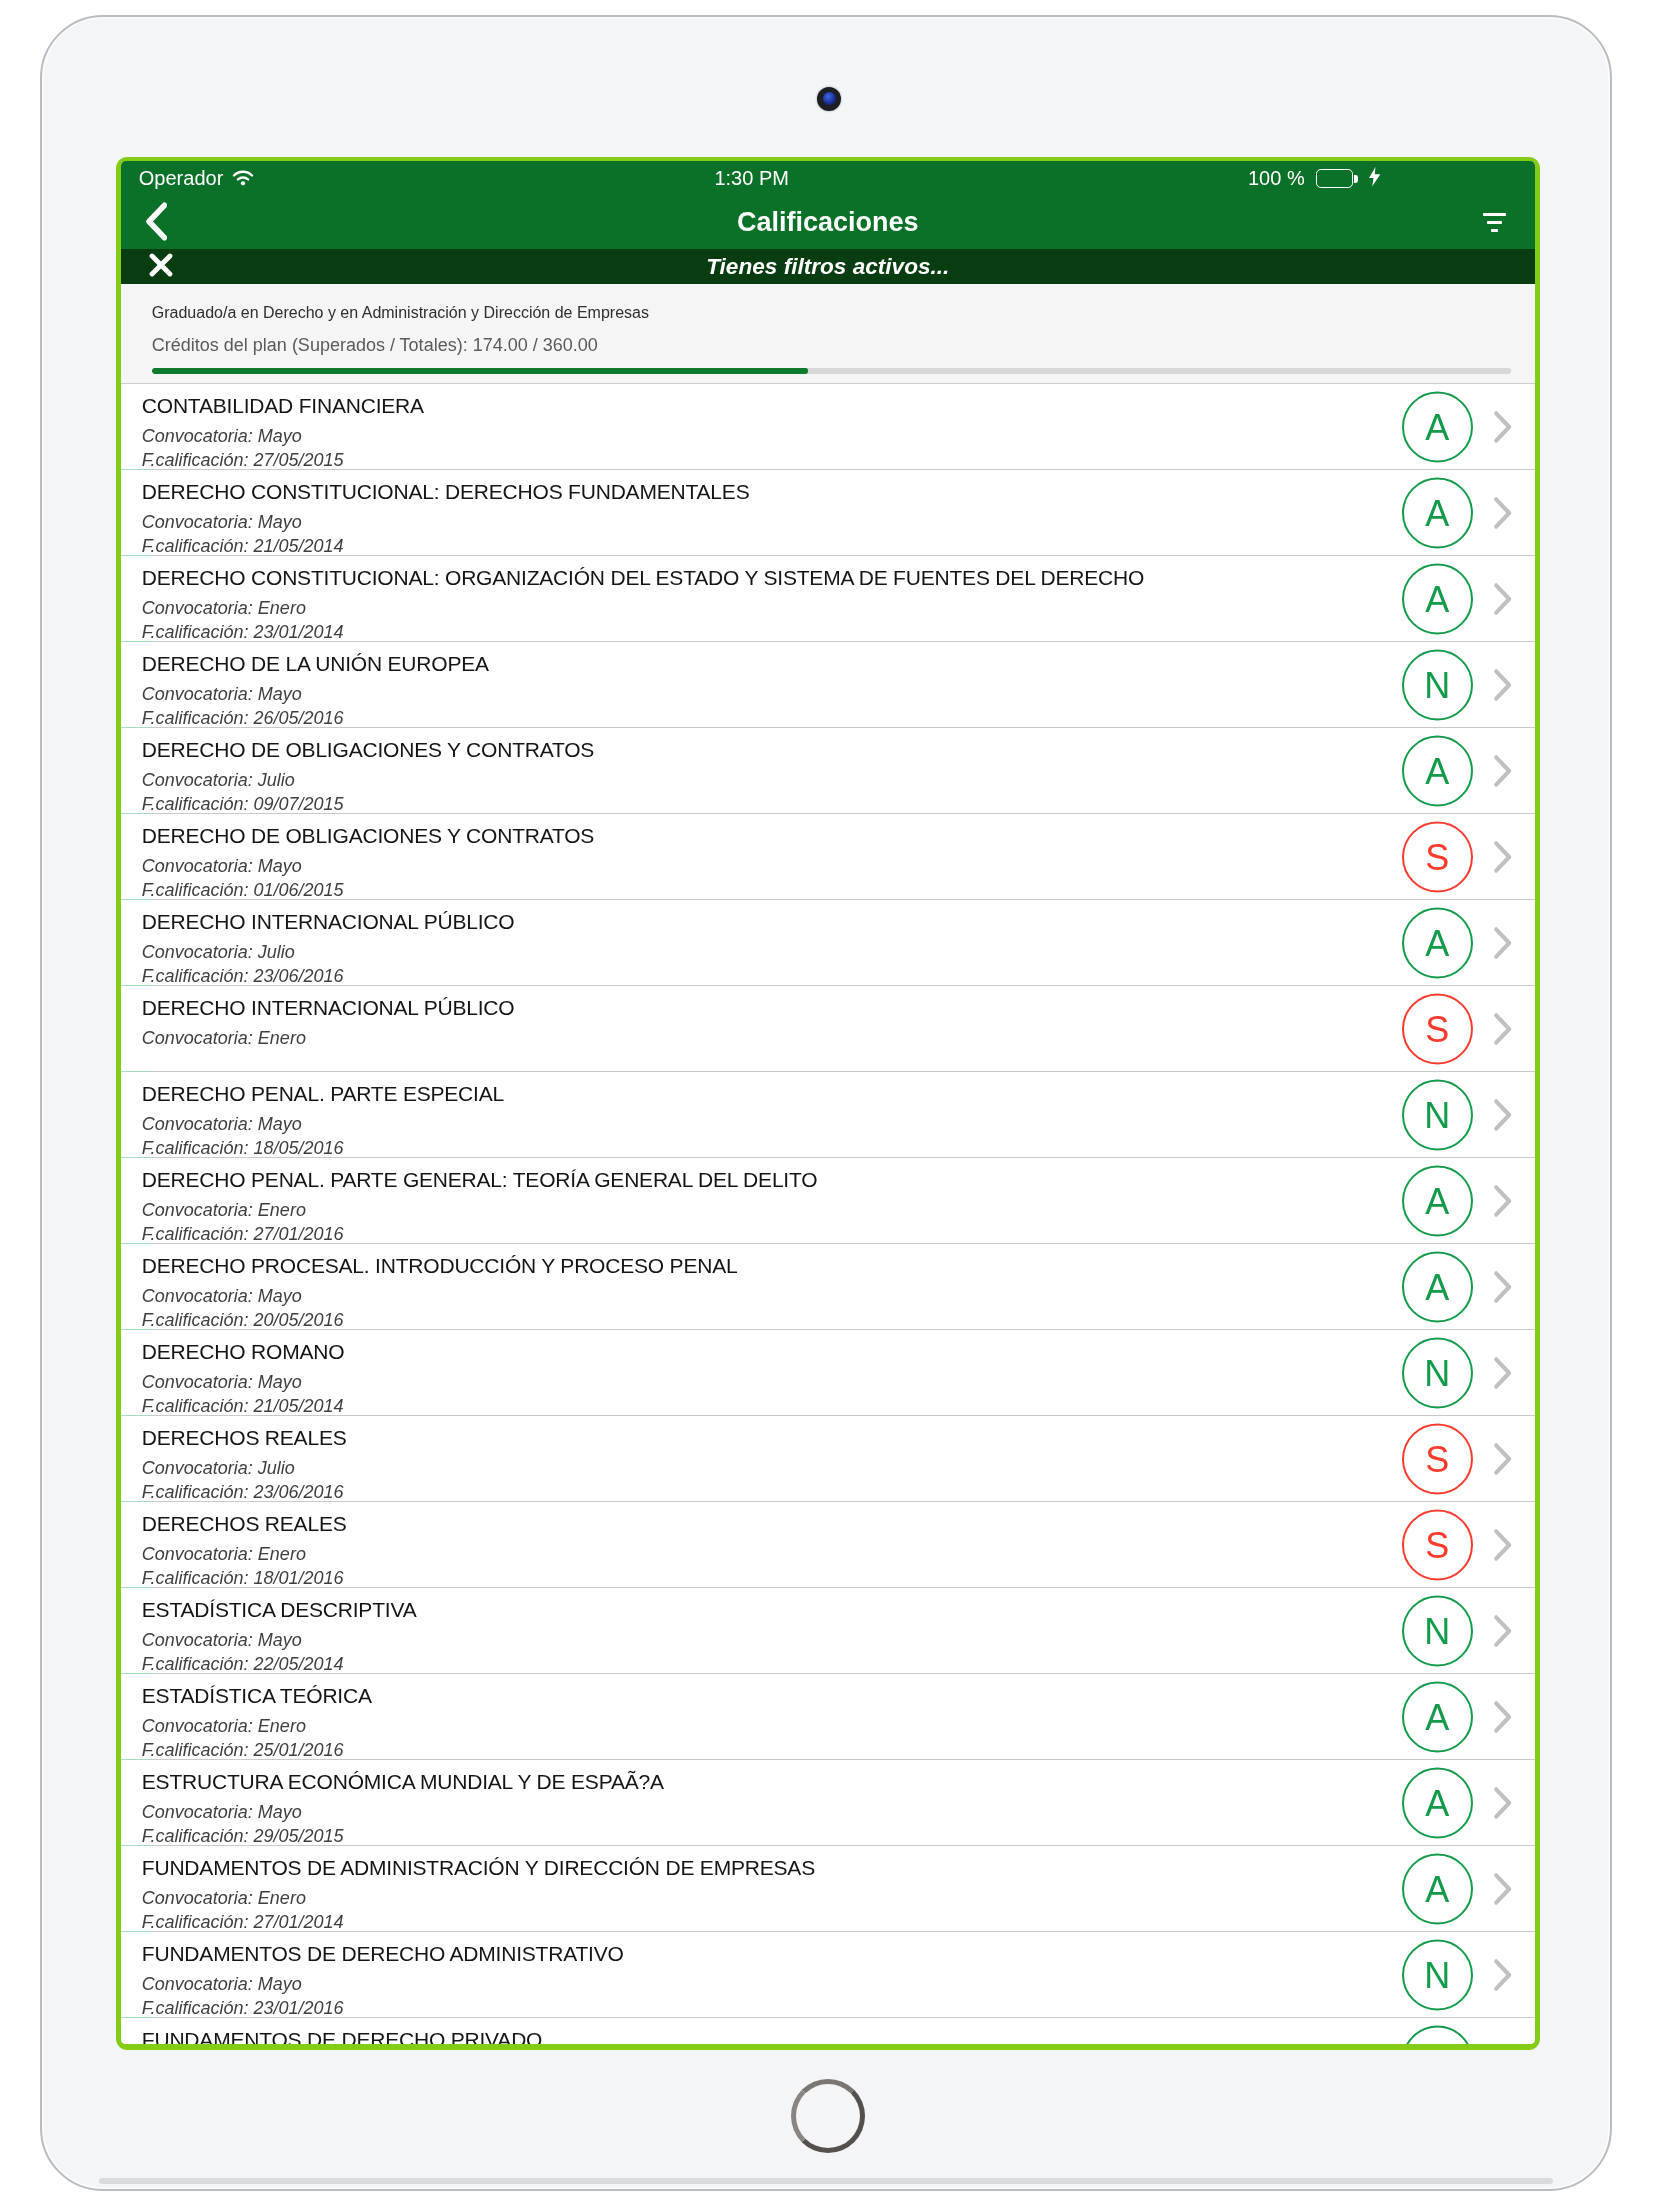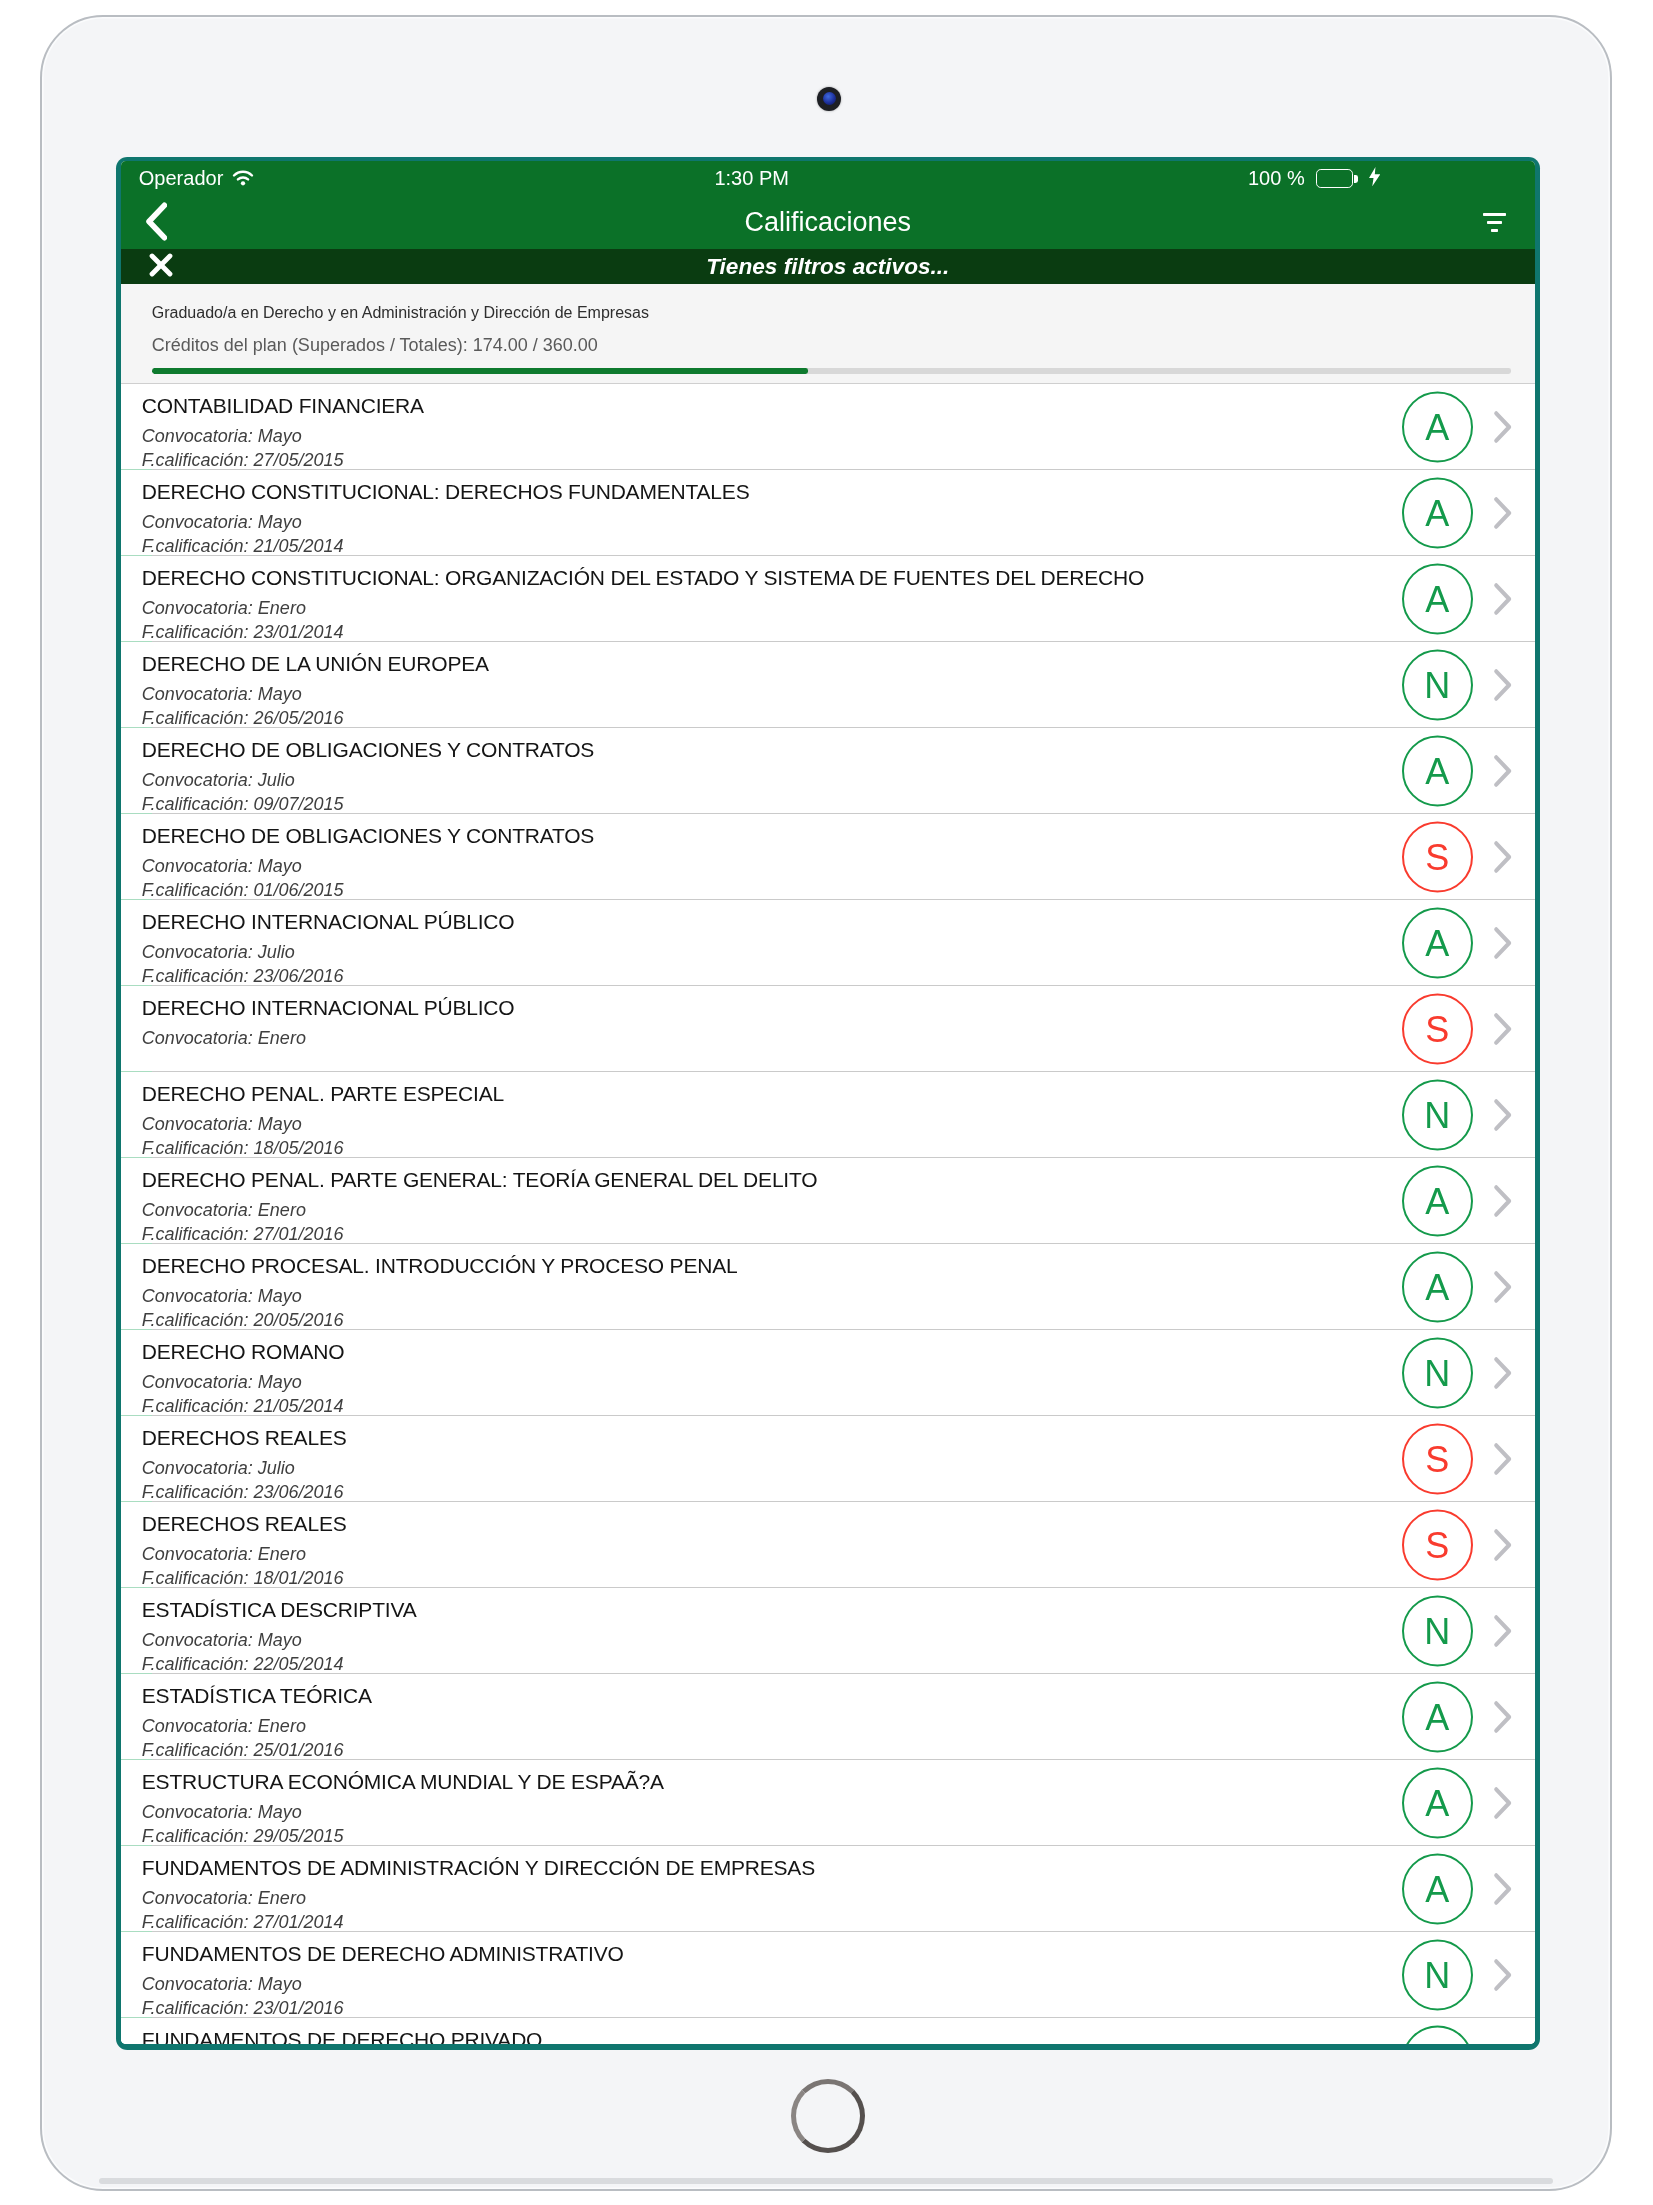--- a/index.html
+++ b/index.html
@@ -14,40 +14,40 @@
     background:#1d1f24;box-shadow:0 0 2.4px rgba(0,0,0,.35);}
   .camera .lens{position:absolute;left:5.7px;top:5.7px;width:13px;height:13px;border-radius:50%;
     background:radial-gradient(circle at 40% 35%, #3f6ae0 0%, #1c2f9a 55%, #0a1452 100%);}
   .home-button{position:absolute;left:749px;top:2062px;width:74px;height:74px;border-radius:50%;
     border:5.7px solid #55504e;background:#f4f5f7;
     border-top-color:#7a7573;border-left-color:#8a8583;}
   .bottom-edge{position:absolute;left:57px;right:57px;bottom:4.8px;height:5.7px;border-radius:3.2px;background:#d9dbde;}
 
   
   .screen-frame{position:absolute;left:74px;top:140px;width:1424px;height:1893px;
-    background:#0f766e;border-radius:11.3px;}
+    background:#84cc16;border-radius:11.3px;}
   .screen{position:absolute;left:4.8px;top:4.8px;width:1414px;height:1883px;overflow:hidden;
     background:#ffffff;border-radius:4.8px;display:flex;flex-direction:column;}
 
   
   .status-bar{height:35px;flex:0 0 35px;background:#0b7128;color:#ffffff;
     display:flex;align-items:center;padding:0 18px;font-size:20px;}
   .sb-left{display:flex;align-items:center;gap:8px;}
   .sb-center{flex:1;text-align:center;font-weight:500;}
   .sb-right{display:flex;align-items:center;gap:11px;}
   .sb-spacer{width:137px;}
   .battery{display:flex;align-items:center;gap:1.6px;}
   .battery-body{width:37px;height:18.6px;border:1.6px solid #ffffff;border-radius:4.8px;padding:1.6px;}
   .battery-fill{width:100%;height:100%;border-radius:2.4px;background:#35d158;}
   .battery-nub{width:3.2px;height:8px;background:#ffffff;border-radius:0 2.4px 2.4px 0;}
 
   
   .nav-bar{height:53px;flex:0 0 53px;background:#0b7128;color:#fff;
     display:flex;align-items:center;padding:0 24px;position:relative;}
-  .nav-title{position:absolute;left:0;right:0;text-align:center;font-size:27px;font-weight:400;}
+  .nav-title{position:absolute;left:0;right:0;text-align:center;font-size:27px;font-weight:700;}
   .back-btn{position:relative;z-index:2;display:flex;align-items:center;}
   .filter-btn{position:relative;z-index:2;margin-left:auto;display:flex;flex-direction:column;align-items:center;gap:4.8px;padding:4.8px;}
   .filter-btn i{display:block;height:3.2px;background:#fff;border-radius:0.8px;}
   .filter-btn i:nth-child(1){width:22.6px;}
   .filter-btn i:nth-child(2){width:15.3px;}
   .filter-btn i:nth-child(3){width:7.3px;}
 
   
   .filter-banner{height:35px;flex:0 0 35px;background:#0a3c11;color:#fff;position:relative;
     display:flex;align-items:center;justify-content:center;font-weight:bold;}

